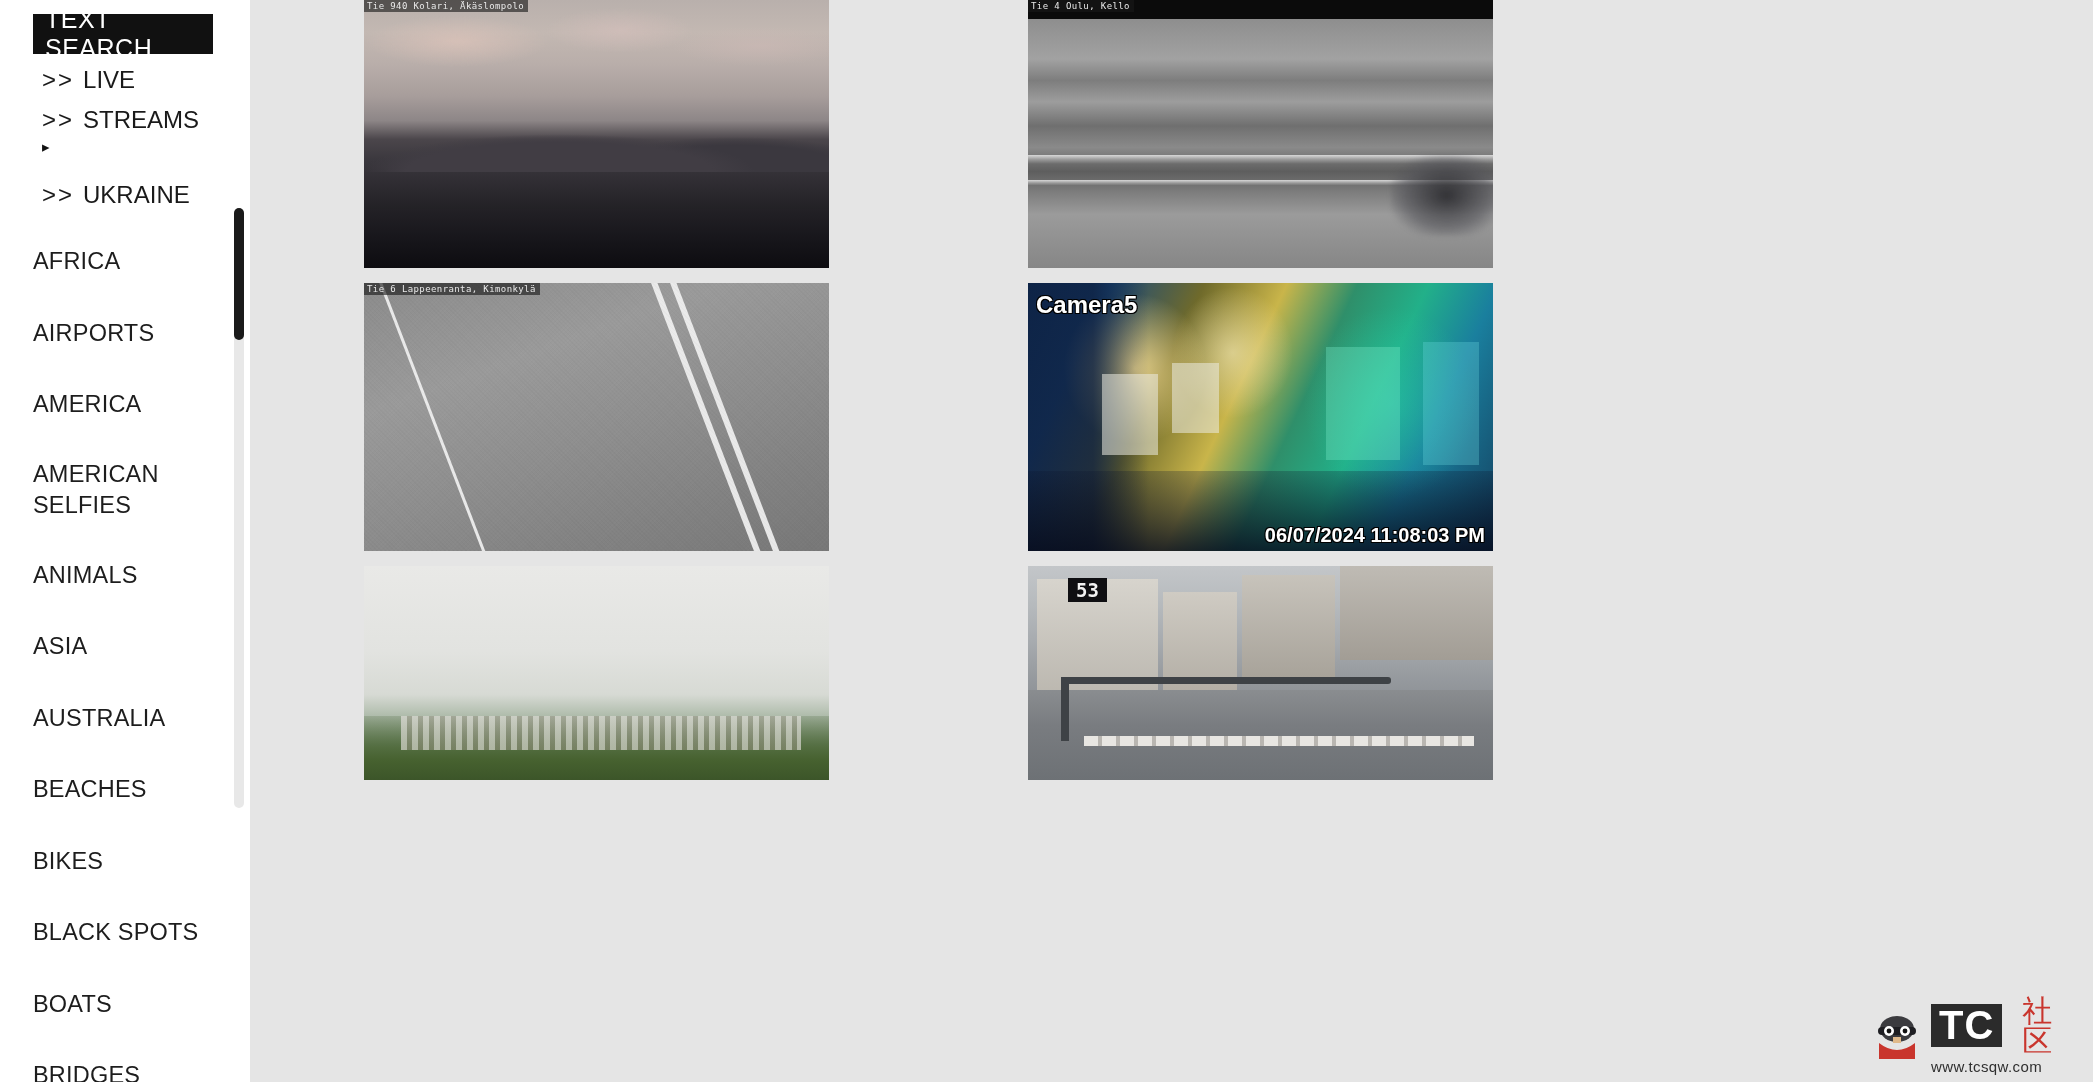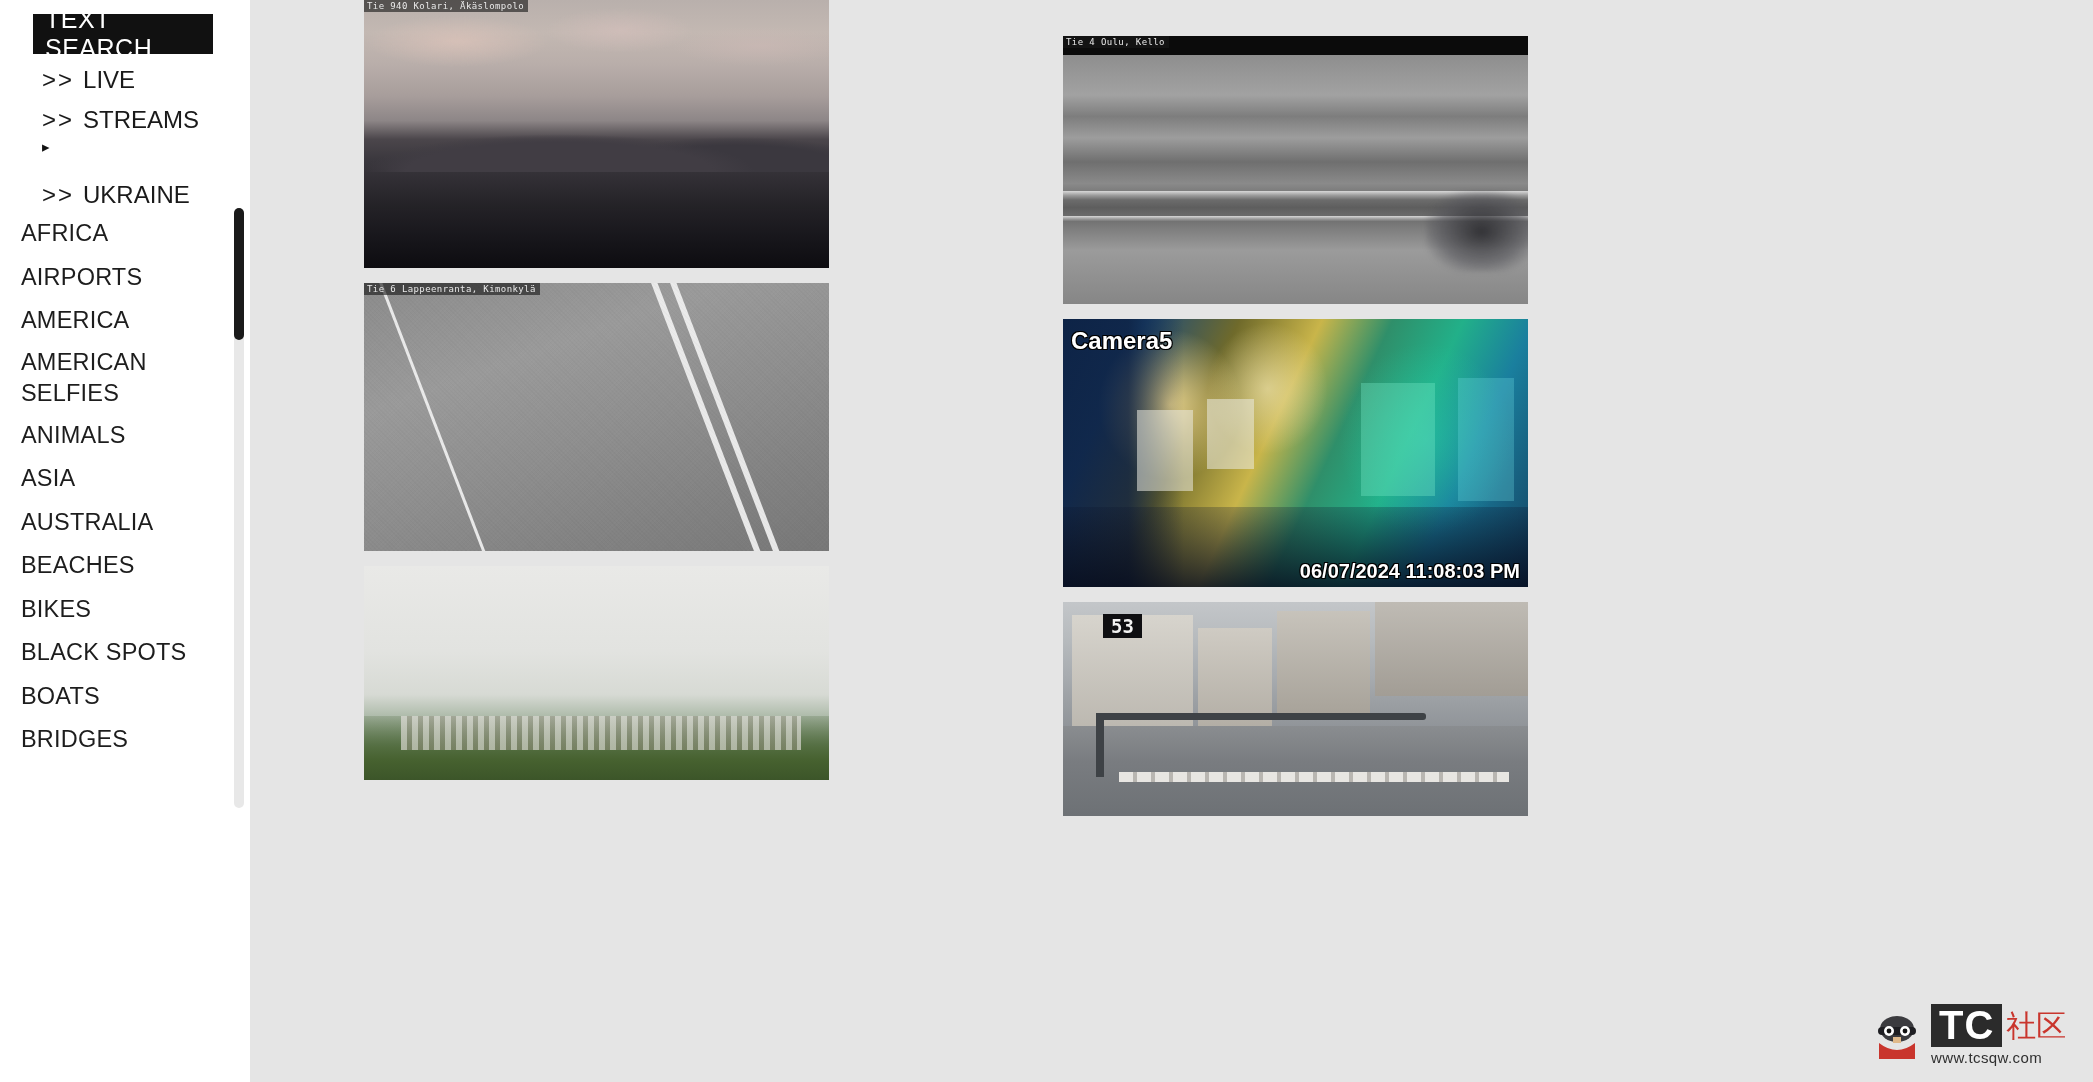--- a/index.html
+++ b/index.html
@@ -49,24 +49,25 @@
   }
 
   .cat-list {
     position: absolute; left: 0; top: 212px;
     width: 236px;
   }
   .cat-item {
     font-size: 23.5px;
     color: #1d1d1d;
     font-weight: 300;
-    padding: 0 6px 0 21px;
+    padding: 0 6px 0 33px;
     line-height: 43.5px;
     white-space: normal;
     letter-spacing: 0.2px;
+    margin-top: 28px;
   }
   .cat-item.two-line { line-height: 31.5px; padding-top: 4px; padding-bottom: 4px; }
 
   
   .scroll-track {
     position: absolute; left: 234px; top: 208px;
     width: 10px; height: 600px;
     background: #e8e8e8;
     border-radius: 5px;
   }
@@ -77,21 +78,21 @@
     border-radius: 5px;
   }
 
   
   .grid {
     position: absolute; left: 300px; top: 0;
     width: 1793px; height: 1082px; text-align: center;
   }
   .col { position: absolute; top: 0; width: 700px; }
   .col-left  { left: 64px; }
-  .col-right { left: 763px; margin-top: 36px; }
+  .col-right { left: 728px; }
 
   .cam {
     position: relative;
     width: 465px;
     height: 268px;
     margin-bottom: 15px;
     overflow: hidden;
     background: #555;
   }
 
@@ -265,21 +266,21 @@
   .wm-mascot { width: 56px; height: 56px; position: relative; flex:0 0 auto; }
   .wm-right { display:flex; flex-direction:column; align-items:flex-start; }
   .wm-tc {
     font-family:"Liberation Sans", sans-serif;
     font-size: 40px; font-weight: bold; color:#ffffff;
     background:#2b2b2b; padding: 0 8px; line-height: 1.08;
     letter-spacing: 1px;
   }
   .wm-cn { font-size: 30px; font-weight:normal; color:#c9352d; margin-left:0; line-height:1; }
   .wm-url { font-size: 15px; color:#2f2f2f; letter-spacing:.4px; margin-top:2px; }
-  .wm-row { display:flex; align-items:center; gap:4px; }
+  .wm-row { display:flex; align-items:center; gap:20px; }
 </style>
 </head>
 <body>
 
 <div class="page">
 
   <aside class="sidebar">
 
     <div class="search-header">TEXT SEARCH</div>
 

